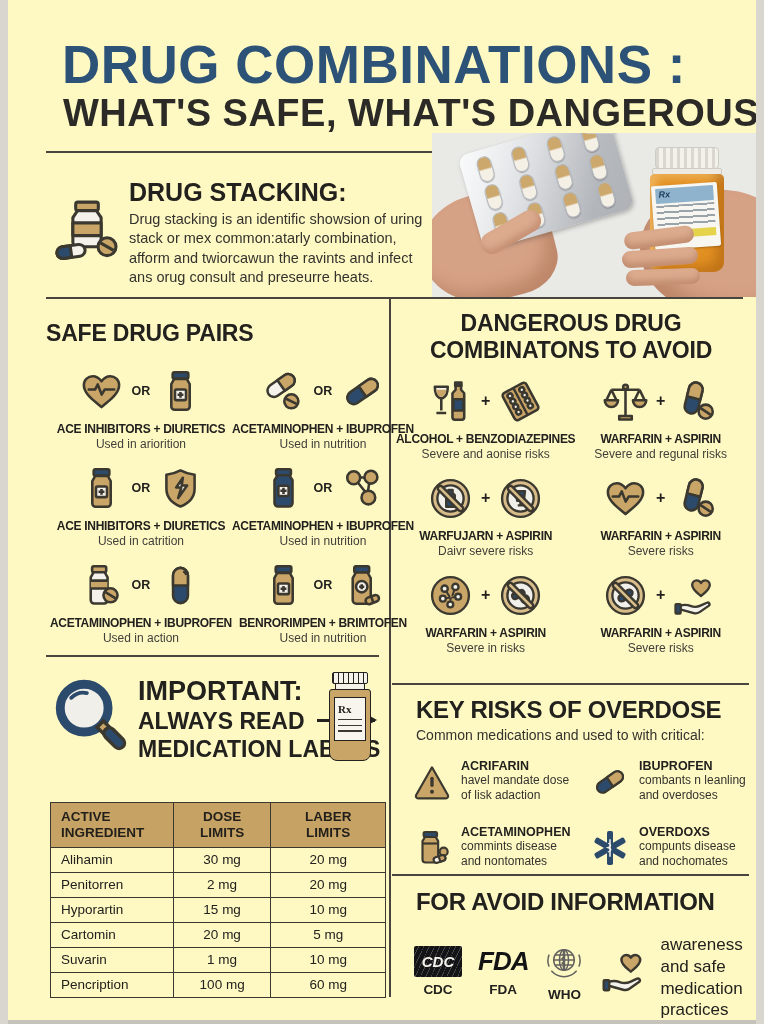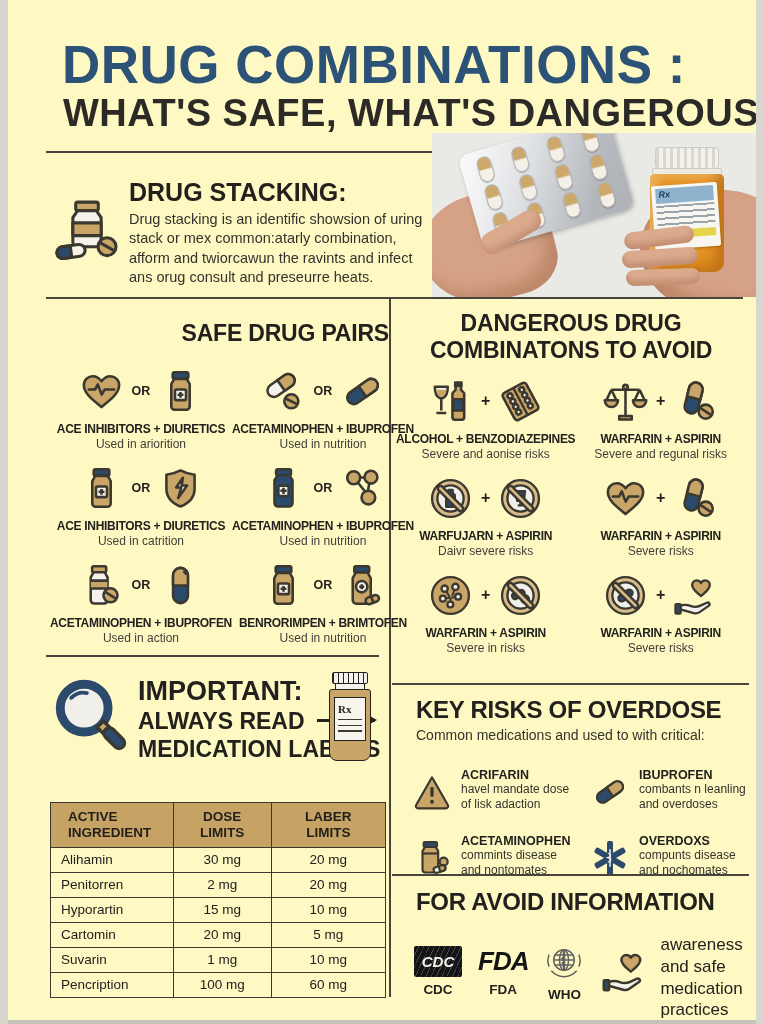--- a/index.html
+++ b/index.html
@@ -43,21 +43,21 @@
   box-shadow:0 1px 2px rgba(90,50,0,.4);padding:3px 4px}
 .pb-band{position:static!important;height:15px;background:#8fb3cd;border-radius:1px;margin-bottom:2px;position:relative}
 .pb-rx{left:7px;top:4px;font-size:9px;font-weight:800;color:#1d3b5a;z-index:2;font-style:italic}
 .pb-lines{position:static!important;height:22px;background:repeating-linear-gradient(180deg,#9aa2aa 0 2px,transparent 2px 6px)}
 .pb-strip{position:static!important;height:8px;margin-top:3px;background:#e5d34b}
 .ph-f{background:#dcab8e;border-radius:10px;box-shadow:inset 0 -5px 6px rgba(145,85,55,.35);z-index:4}
 .ph-f1{right:78px;top:96px;width:70px;height:17px;transform:rotate(-7deg)}
 .ph-f2{right:74px;top:116px;width:76px;height:17px;transform:rotate(-4deg)}
 .ph-f3{right:72px;top:136px;width:74px;height:16px;transform:rotate(-2deg)}
 
-.safe-h{position:absolute;left:38px;top:320px;width:343px;text-align:right;font-size:23px;font-weight:800;letter-spacing:-.2px}
+.safe-h{position:absolute;left:38px;top:320px;width:343px;text-align:left;font-size:23px;font-weight:800;letter-spacing:-.2px}
 .dang-h{position:absolute;left:384px;top:310px;width:358px;text-align:center;font-size:23px;font-weight:800;line-height:1.18;letter-spacing:-.2px}
 
 .pairs{position:absolute;display:grid;grid-template-columns:1fr 1fr;grid-auto-rows:97px}
 .pairs.safe{left:42px;top:364px;width:334px}
 .pairs.dang{left:388px;top:374px;width:350px}
 .pics{display:flex;align-items:center;justify-content:center;gap:7px;height:54px}
 .ic{width:47px;height:47px}
 .or{font-size:12.5px;font-weight:700}
 .plus{font-size:16px;font-weight:800}
 .pname{font-size:12px;font-weight:700;text-align:center;margin-top:4px;letter-spacing:-.3px;white-space:nowrap}
@@ -74,29 +74,29 @@
 .rx-cap{height:12px;width:36px;background:#f4f2ea;border:1.4px solid #23221e;border-radius:2px;
   background-image:repeating-linear-gradient(90deg,#23221e 0 1px,transparent 1px 5px)}
 .rx-neck{height:7px;width:30px;background:#f4f2ea;border:1.4px solid #23221e;margin-top:-1px!important}
 .rx-body{height:72px;width:42px;background:#c9a567;border:1.4px solid #23221e;border-radius:3px 3px 8px 8px;margin-top:-1px!important;position:relative;padding:7px 4px}
 .rx-lab{background:#f7f5ee;border:1.2px solid #23221e;height:44px;padding:1px 3px}
 .rx-sym{font-size:11px;font-weight:800;font-family:"Liberation Serif",serif}
 .rx-lines{height:17px;margin-top:2px!important;background:repeating-linear-gradient(180deg,#3a382f 0 1.4px,transparent 1.4px 5.6px)}
 
 .tbl{position:absolute;left:42px;top:802px;width:336px;border-collapse:collapse}
 .tbl th{background:#c6a365;color:#221f1a;font-size:13.5px;font-weight:700;text-align:left;
-  padding:6px 17px;white-space:pre-line;line-height:1.18;border:1.3px solid #3b392f}
+  padding:6px 10px;white-space:pre-line;line-height:1.18;border:1.3px solid #3b392f}
 .tbl th+th,.tbl td+td{text-align:center}
 .tbl td{font-size:13.5px;padding:4px 10px;border:1.3px solid #3b392f;height:25px}
 .tbl col.c1{width:123px}.tbl col.c2{width:98px}.tbl col.c3{width:115px}
 
 .risk-h{position:absolute;left:408px;top:696px;font-size:24px;font-weight:800;letter-spacing:-.3px}
 .risk-s{position:absolute;left:408px;top:727px;font-size:14px;color:#33322d}
 .rgrid{position:absolute;left:404px;top:750px;width:348px;display:grid;grid-template-columns:178px 170px;grid-auto-rows:62px;row-gap:4px}
-.ritem{display:flex;gap:9px;align-items:flex-end}
+.ritem{display:flex;gap:9px;align-items:center}
 .ic38{width:40px;height:40px;flex:none;margin-top:2px}
 .rname{font-size:12.5px;font-weight:700}
 .rnote{font-size:12px;line-height:1.25;color:#33322d;width:118px}
 
 .info-h{position:absolute;left:408px;top:888px;font-size:24px;font-weight:800;letter-spacing:-.3px}
 .info-row{position:absolute;left:406px;top:922px;width:352px;display:flex;align-items:center;gap:16px}
 .lg{display:flex;flex-direction:column;align-items:center;gap:5px}
 .lglab{font-size:13.5px;font-weight:700}
 .cdcbox{width:48px;height:31px;background:#141416;border-radius:2px;display:flex;align-items:center;justify-content:center;
   color:#f4f2ea;font-weight:800;font-style:italic;font-size:15px;

